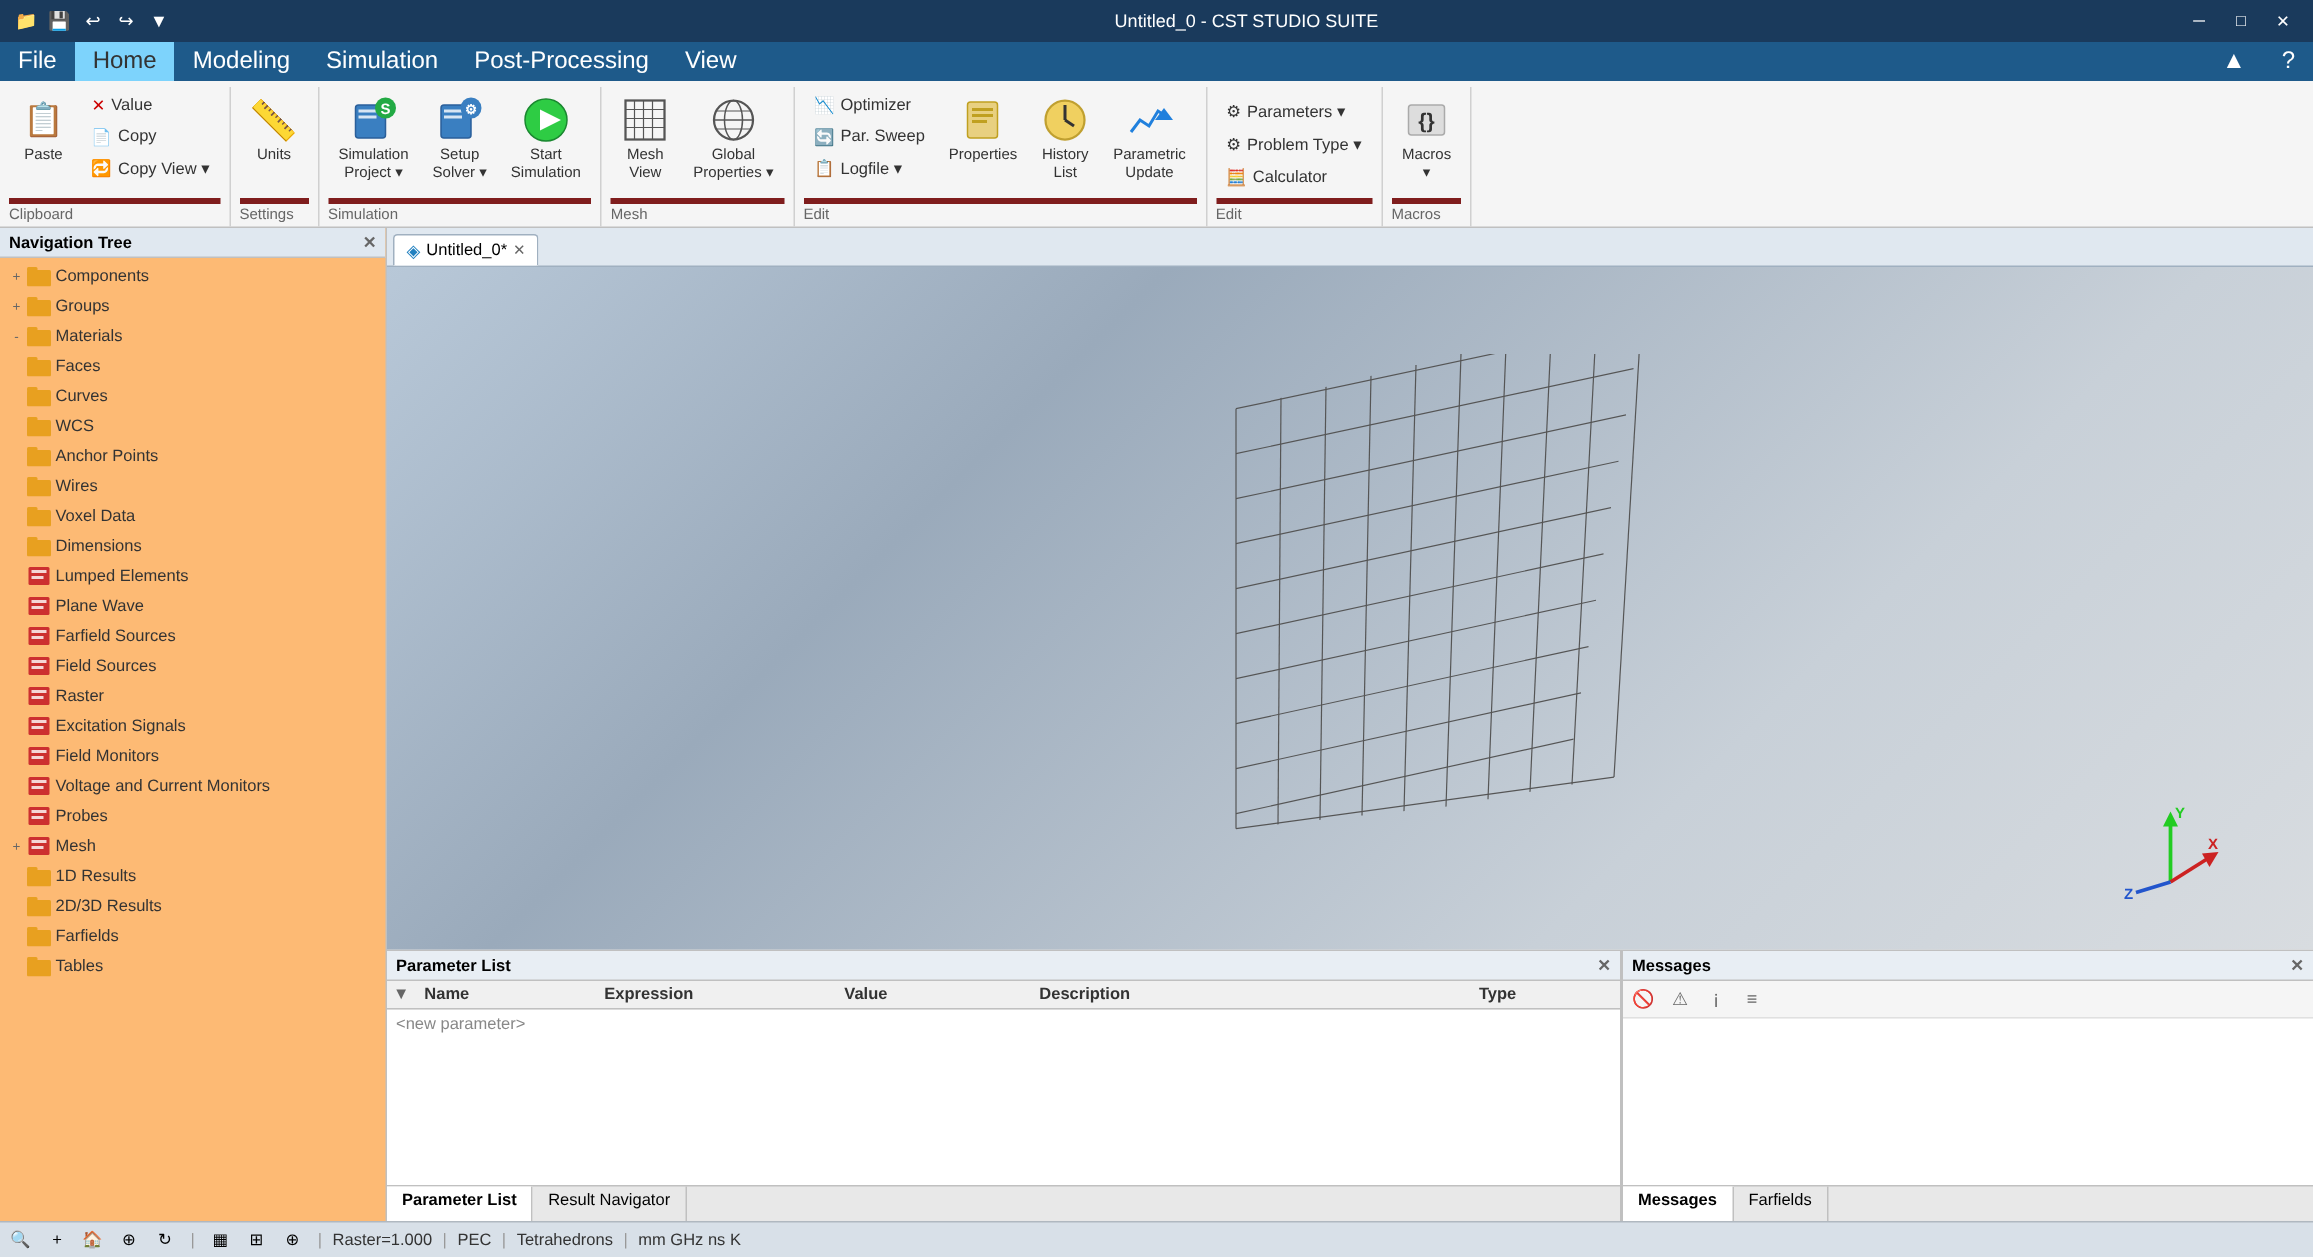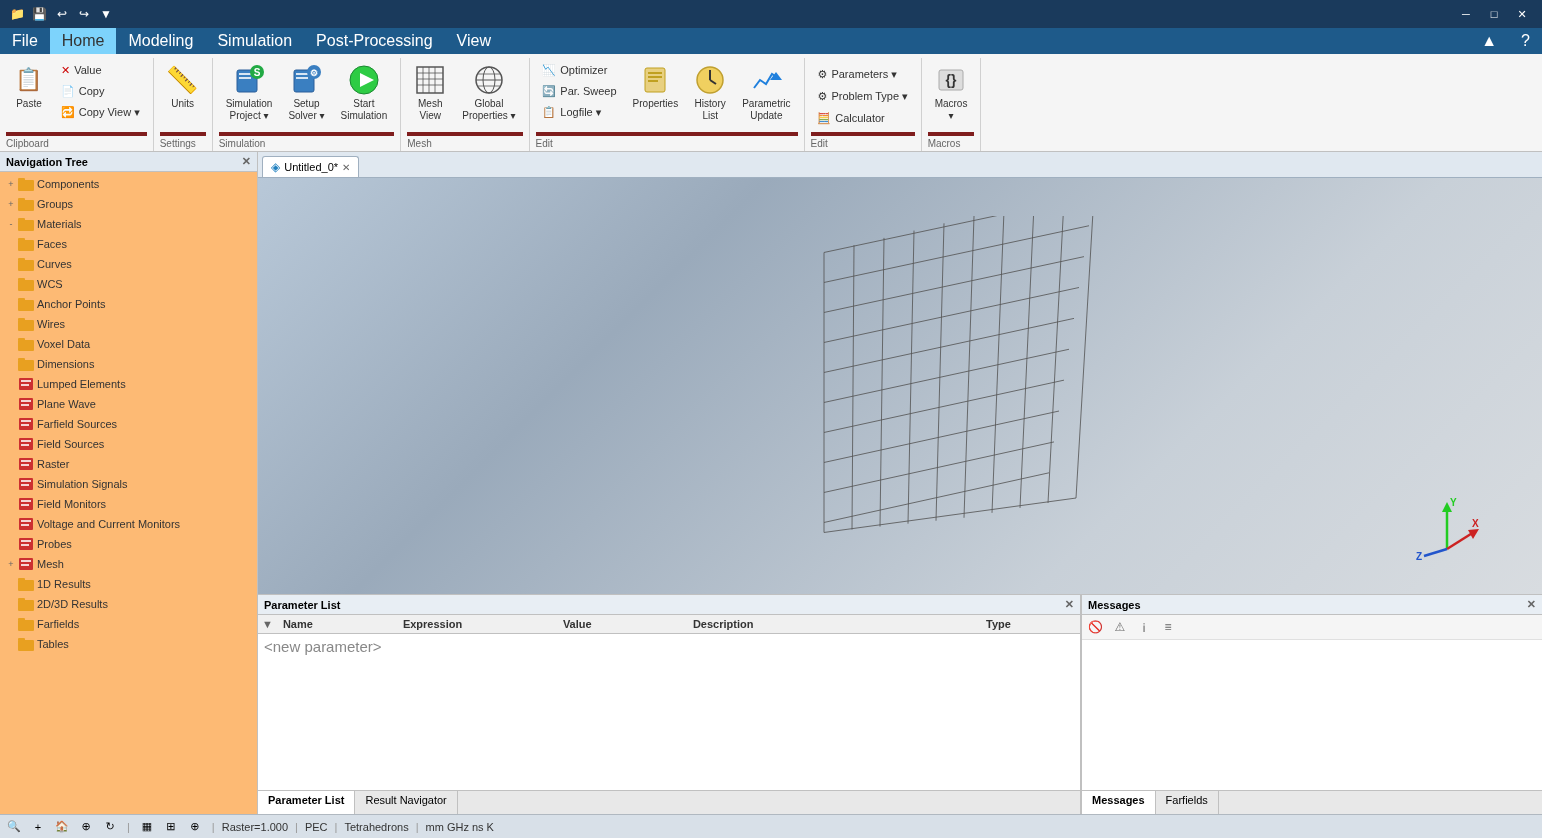--- a/index.html
+++ b/index.html
@@ -249,21 +249,21 @@
       margin-right: 2px;
     }
     .view-tab.active {
       background: white;
       border-color: #a0a8b0;
     }
 
     
     #bottom-panels {
       display: flex;
-      height: 220px;
+      height: 181px;
       border-top: 1px solid #c0c0c0;
     }
 
     #param-panel {
       flex: 1;
       background: white;
       border-right: 2px solid #c0c0c0;
       display: flex;
       flex-direction: column;
       overflow: hidden;
@@ -292,21 +292,21 @@
     }
     .param-col-1 { width: 120px; }
     .param-col-2 { width: 160px; }
     .param-col-3 { width: 130px; }
     .param-col-4 { flex: 1; }
     .param-col-5 { width: 100px; }
     #param-content {
       flex: 1;
       overflow-y: auto;
       padding: 4px 6px;
-      font-size: 15px;
+      font-size: 11px;
       color: #888;
     }
     #param-tabs {
       display: flex;
       border-top: 1px solid #c0c0c0;
       background: #e8e8e8;
       height: 24px;
     }
     .param-tab {
       padding: 3px 10px;
@@ -395,20 +395,21 @@
 <body>
 
 <div id="title-bar">
   <div style="width:200px;display:flex;gap:2px;">
     <span class="qat-btn">📁</span>
     <span class="qat-btn">💾</span>
     <span class="qat-btn">↩</span>
     <span class="qat-btn">↪</span>
     <span class="qat-btn">▼</span>
   </div>
+  <div class="title-text">Untitled_0 - CST STUDIO SUITE</div>
   <div id="title-controls">
     <span>─</span>
     <span>□</span>
     <span>✕</span>
   </div>
 </div>
 
 <div id="menu-bar">
   <div class="menu-item">File</div>
   <div class="menu-item active">Home</div>
@@ -781,21 +782,21 @@
   </div>
         <div class="tree-item">
     <span class="tree-expand"></span>
     <span class="tree-icon">
             <svg width="16" height="14" viewBox="0 0 16 14">
               <rect x="1" y="1" width="14" height="12" rx="1" fill="#cc3030"></rect>
               <rect x="3" y="3" width="10" height="2" fill="white" opacity="0.8"></rect>
               <rect x="3" y="7" width="8" height="2" fill="white" opacity="0.8"></rect>
             </svg>
           </span>
-    <span class="tree-label">Simulation Signals</span>
+    <span class="tree-label">Excitation Signals</span>
   </div>
         <div class="tree-item">
     <span class="tree-expand"></span>
     <span class="tree-icon">
             <svg width="16" height="14" viewBox="0 0 16 14">
               <rect x="1" y="1" width="14" height="12" rx="1" fill="#cc3030"></rect>
               <rect x="3" y="3" width="10" height="2" fill="white" opacity="0.8"></rect>
               <rect x="3" y="7" width="8" height="2" fill="white" opacity="0.8"></rect>
             </svg>
           </span>

